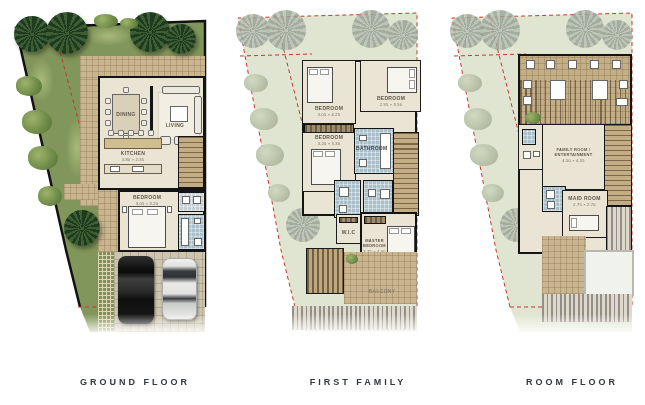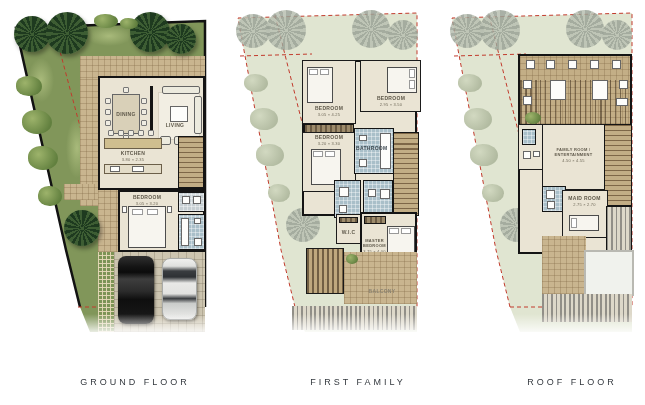--- a/index.html
+++ b/index.html
@@ -55,21 +55,21 @@
   .bed{position:absolute;background:#f7f5ef;border:1px solid #4c4c4c}
   .pillow{position:absolute;background:#fff;border:1px solid #999}
 
   
   .carB{position:absolute;border-radius:8px;box-shadow:1px 2px 3px rgba(0,0,0,.45);
     background:linear-gradient(180deg,#303030 0%,#141414 16%,#0c0c0c 24%,#3e3e3e 34%,#2b2b2b 52%,#0f0f0f 64%,#1c1c1c 100%)}
   .carW{position:absolute;border-radius:8px;box-shadow:1px 2px 3px rgba(0,0,0,.4);border:1px solid #a8aaa8;
     background:linear-gradient(180deg,#f0f0ee 0%,#dfe0de 12%,#3a3d40 20%,#2e3134 30%,#e9e9e7 40%,#e2e2e0 58%,#3c3f42 66%,#caccca 74%,#ededeb 100%)}
 
   
-  .flabel{position:absolute;font-weight:400;font-size:9px;letter-spacing:3px;color:#33383e;
+  .flabel{position:absolute;font-weight:700;font-size:9px;letter-spacing:3px;color:#33383e;
     white-space:nowrap;transform:translateX(-50%)}
   .rlbl{position:absolute;font-weight:700;font-size:5px;letter-spacing:.3px;color:#5f594b;
     text-align:center;line-height:1.35;text-transform:uppercase}
   .rlbl span{display:block}
   .rlbl .d{font-weight:400;font-size:4px;letter-spacing:.2px;color:#6e6858}
   .fadeout{position:absolute;background:linear-gradient(180deg,rgba(255,255,255,0),#ffffff 78%)}
 </style>
 </head>
 <body>
 
@@ -335,15 +335,15 @@
 
     <div class="brick" style="left:542px;top:236px;width:44px;height:58px"></div>
     <div class="abs" style="left:584px;top:250px;width:50px;height:46px;background:#f0f2ed;border:2px solid #b9b9b2"></div>
     <div class="gslats" style="left:542px;top:294px;width:90px;height:28px"></div>
   </div>
 
   <div class="fadeout" style="left:0;top:314px;width:645px;height:28px"></div>
 
   <div class="flabel" style="left:135px;top:377px">GROUND FLOOR</div>
   <div class="flabel" style="left:358px;top:377px">FIRST FAMILY</div>
-  <div class="flabel" style="left:572px;top:377px">ROOF FLOOR</div>
+  <div class="flabel" style="left:572px;top:377px">ROOM FLOOR</div>
 
 </div>
 
 </body></html>

